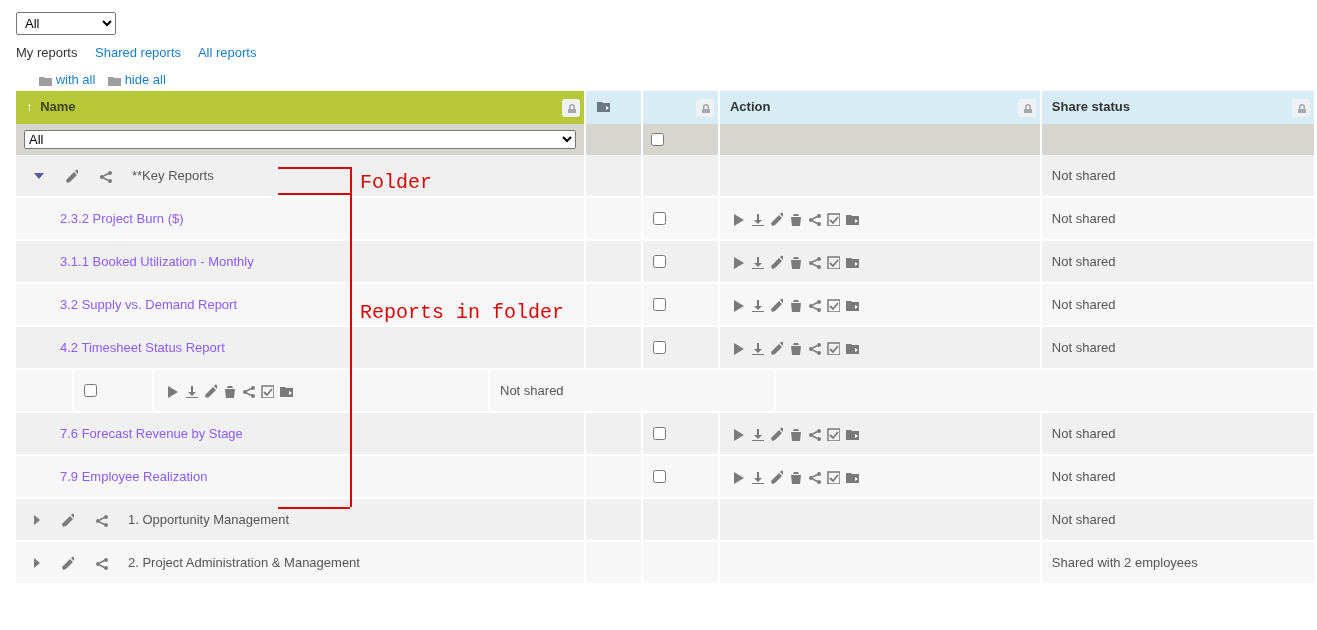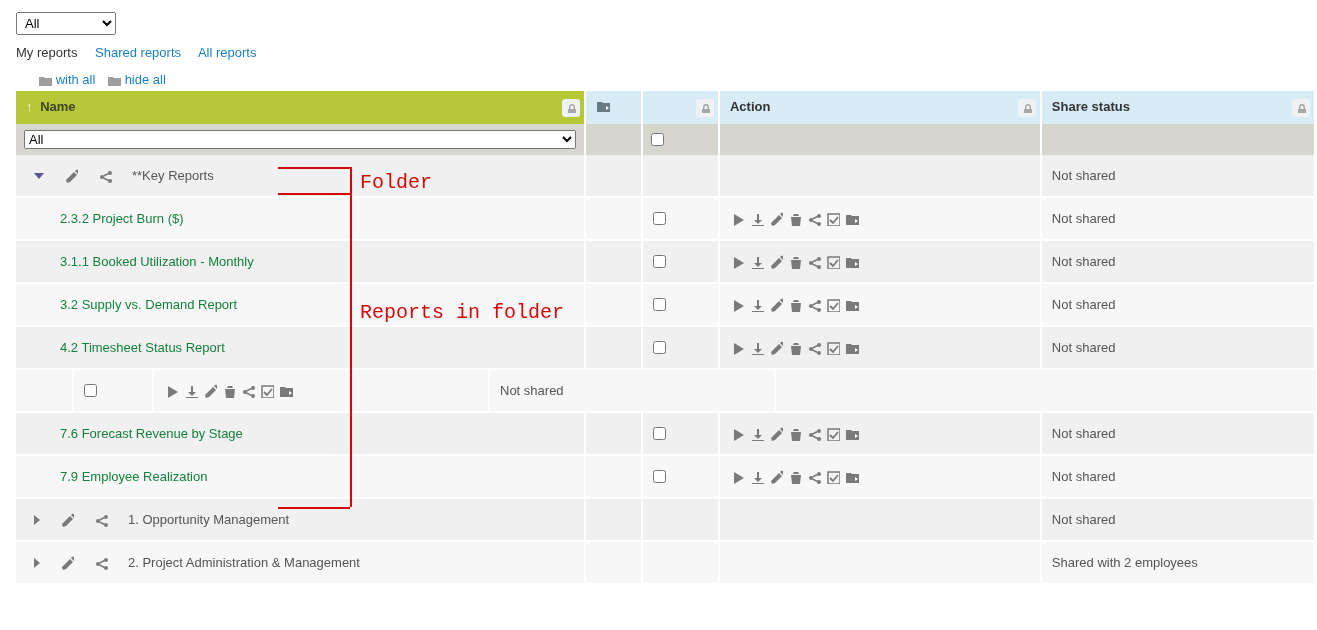--- a/index.html
+++ b/index.html
@@ -56,21 +56,21 @@
     display:flex; align-items:center; justify-content:center;
   }
   .sort-arrow { color:#fff; font-weight:bold; margin-right:4px;}
   .filter-row { display:flex; background:#d6d6ce; }
   .fcell { padding:6px 8px; border-right:2px solid #fff; display:flex; align-items:center;}
   .fcell select { width:100%; font-size:13px; }
   .data-row { display:flex; background:#f0f0f0; border-bottom:2px solid #fff; min-height:43px;}
   .data-row.alt { background:#f7f7f7;}
   .dcell { padding:10px 10px; border-right:2px solid #fff; display:flex; align-items:center; color:#555}
   .folder-name-inner { display:flex; align-items:center; gap:20px; padding-left:8px;}
-  .report-name-inner { padding-left:34px; color:#15803d;}
+  .report-name-inner { padding-left:34px; color:#8b5cf6;}
   .action-icons { display:flex; gap:3px; }
   .action-icons .ico { width:16px; height:16px; display:flex; align-items:center; justify-content:center; cursor:pointer;}
   svg.i { width:14px; height:14px; fill:#7a7a7a;}
   svg.i-folder { width:14px; height:12px; fill:#9e9e9e;}
   svg.i-lock { width:10px; height:10px; fill:#a8a8a8;}
   input[type=checkbox]{ margin:0;}
   .annotation {
     position:absolute;
     color:#d40808;
     font-size:20px;

